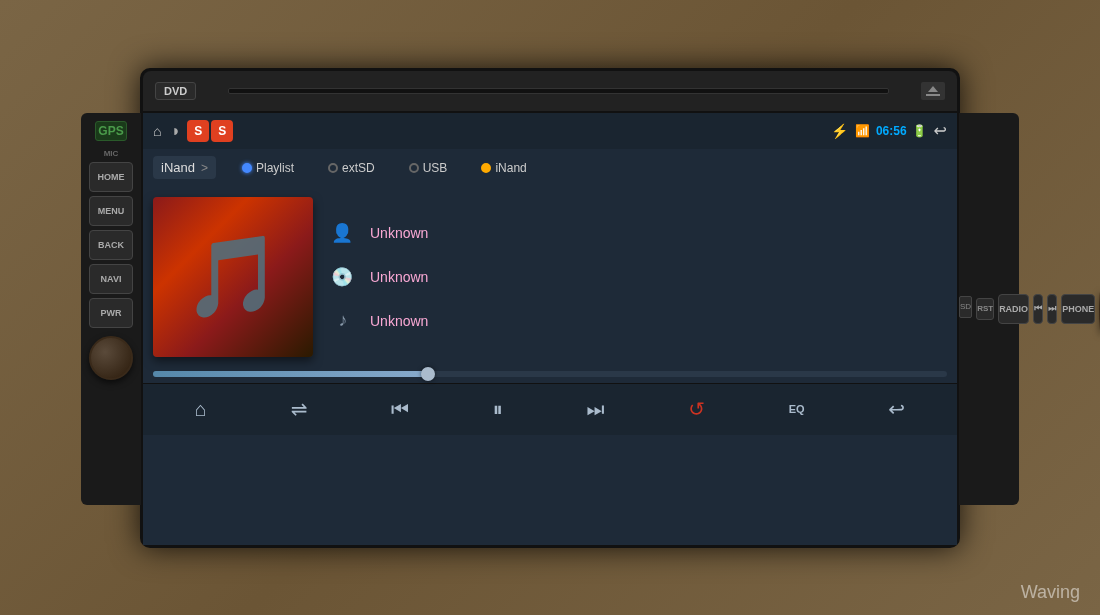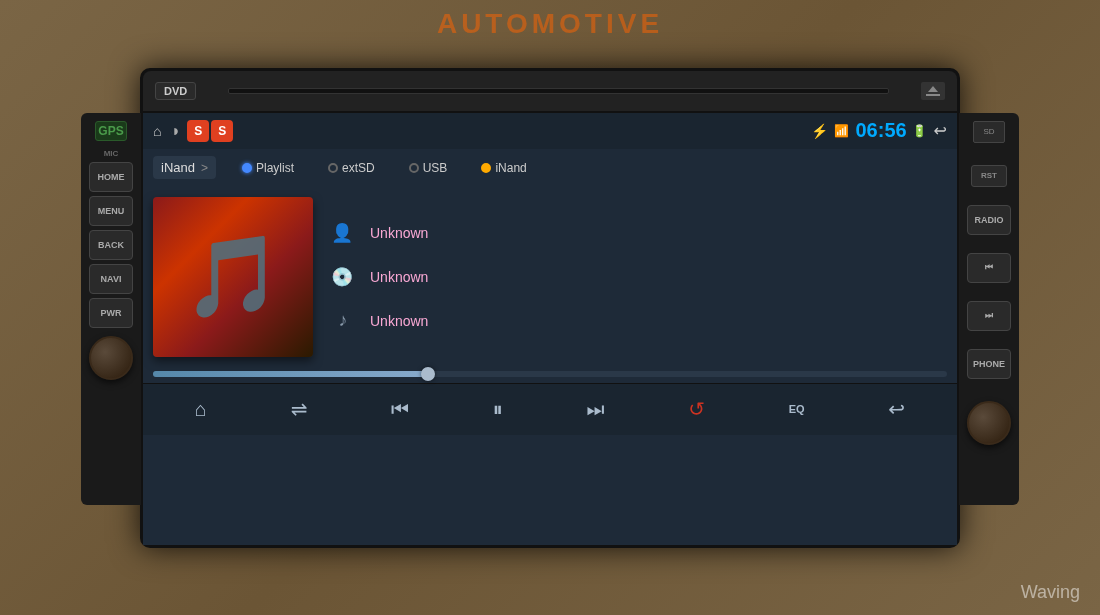--- a/index.html
+++ b/index.html
@@ -184,24 +184,23 @@
     
     .right-panel {
       position: absolute;
       right: -62px;
       top: 42px;
       width: 60px;
       height: 392px;
       background: #1a1a1a;
       border-radius: 0 6px 6px 0;
       display: flex;
-      flex-direction: column;
       align-items: center;
       padding: 8px 0;
-      gap: 18px;
+      gap: 4px;
     }
 
     .sd-slot {
       width: 32px;
       height: 22px;
       background: #2a2a2a;
       border: 1px solid #444;
       border-radius: 2px;
       display: flex;
       align-items: center;
@@ -280,21 +279,21 @@
 
     .status-right {
       margin-left: auto;
       display: flex;
       align-items: center;
       gap: 6px;
     }
 
     .bt-icon { color: #4488ff; font-size: 14px; }
     .wifi-icon { color: #ccc; font-size: 12px; }
-    .time-display { color: #00aaff; font-size: 20px; font-weight: bold; }
+    .time-display { color: #00aaff; font-size: 12px; font-weight: bold; }
     .battery-icon { color: #ccc; font-size: 12px; }
     .back-icon { color: #ccc; font-size: 16px; }
 
     
     .source-bar {
       height: 38px;
       background: #1e2a38;
       display: flex;
       align-items: center;
       padding: 0 10px;
@@ -482,21 +481,20 @@
       font-size: 11px;
       font-weight: bold;
       color: #aabbcc;
     }
   </style>
 </head>
 <body>
 
 <div class="outer-bg">
 
-  <div class="watermark-top">AutoMotive</div>
 
   <div class="unit-frame">
 
     <div class="left-panel">
       <div class="gps-btn">GPS</div>
       <div class="mic-label">MIC</div>
       <div class="side-btn">HOME</div>
       <div class="side-btn">MENU</div>
       <div class="side-btn">BACK</div>
       <div class="side-btn">NAVI</div>

